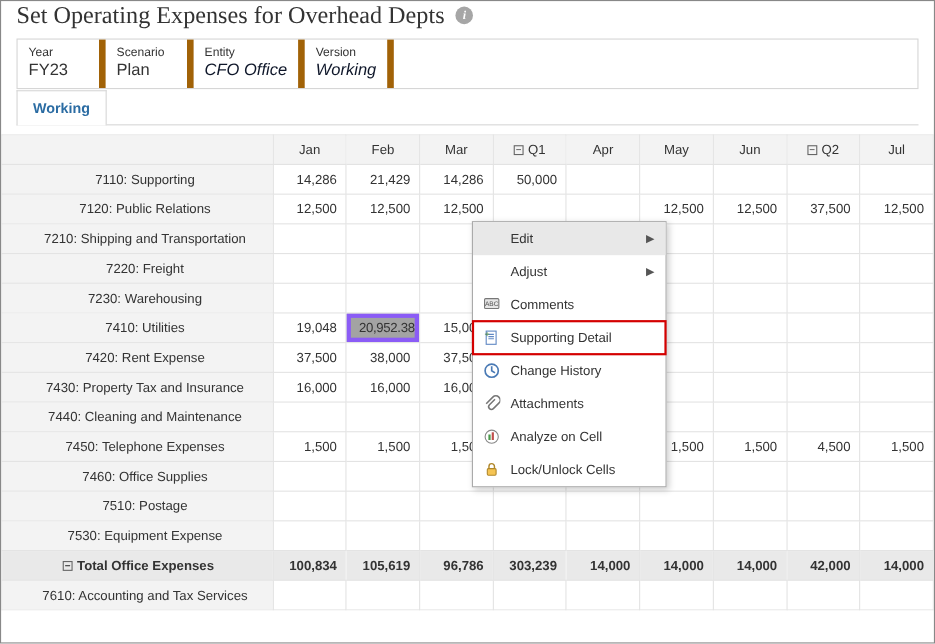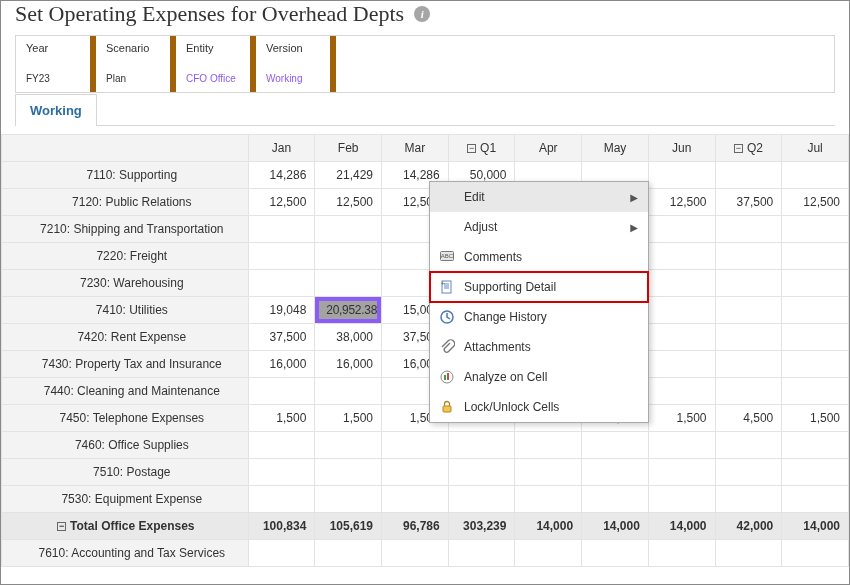--- a/index.html
+++ b/index.html
@@ -47,22 +47,22 @@
     border: 1px solid #d6d6d6;
     margin: 8px 0 0 0;
   }
   .pov-cell {
     padding: 6px 10px 8px 10px;
     border-right: 6px solid #a16207;
     min-width: 80px;
   }
   .pov-cell.last { flex: 1; border-right: none; }
   .pov-label { font-size: 11px; color: #333; }
-  .pov-value { font-size: 10px; margin-top: 19px; }
-  .pov-link { color: #8b5cf6; cursor: pointer; }
+  .pov-value { font-size: 15px; margin-top: 1px; }
+  .pov-link { color: #0f172a; cursor: pointer; font-style: italic; }
 
   
   .tabs-strip {
     display: flex;
     border-bottom: 1px solid #d6d6d6;
   }
   .tab {
     padding: 8px 14px;
     border: 1px solid #d6d6d6;
     border-bottom: none;
@@ -140,23 +140,23 @@
     display: flex;
     align-items: center;
     justify-content: flex-end;
     font-size: 12px;
     letter-spacing: -0.3px;
   }
 
   
   .ctx-menu {
     position: absolute;
-    top: 180px;
+    top: 200px;
     left: 428px;
-    width: 220px;
+    width: 177px;
     background: #fff;
     border: 1px solid #aaa;
     box-shadow: 2px 2px 6px rgba(0,0,0,.2);
     z-index: 50;
   }
   .ctx-item {
     display: flex;
     align-items: center;
     height: 30px;
     padding: 0 10px 0 8px;

